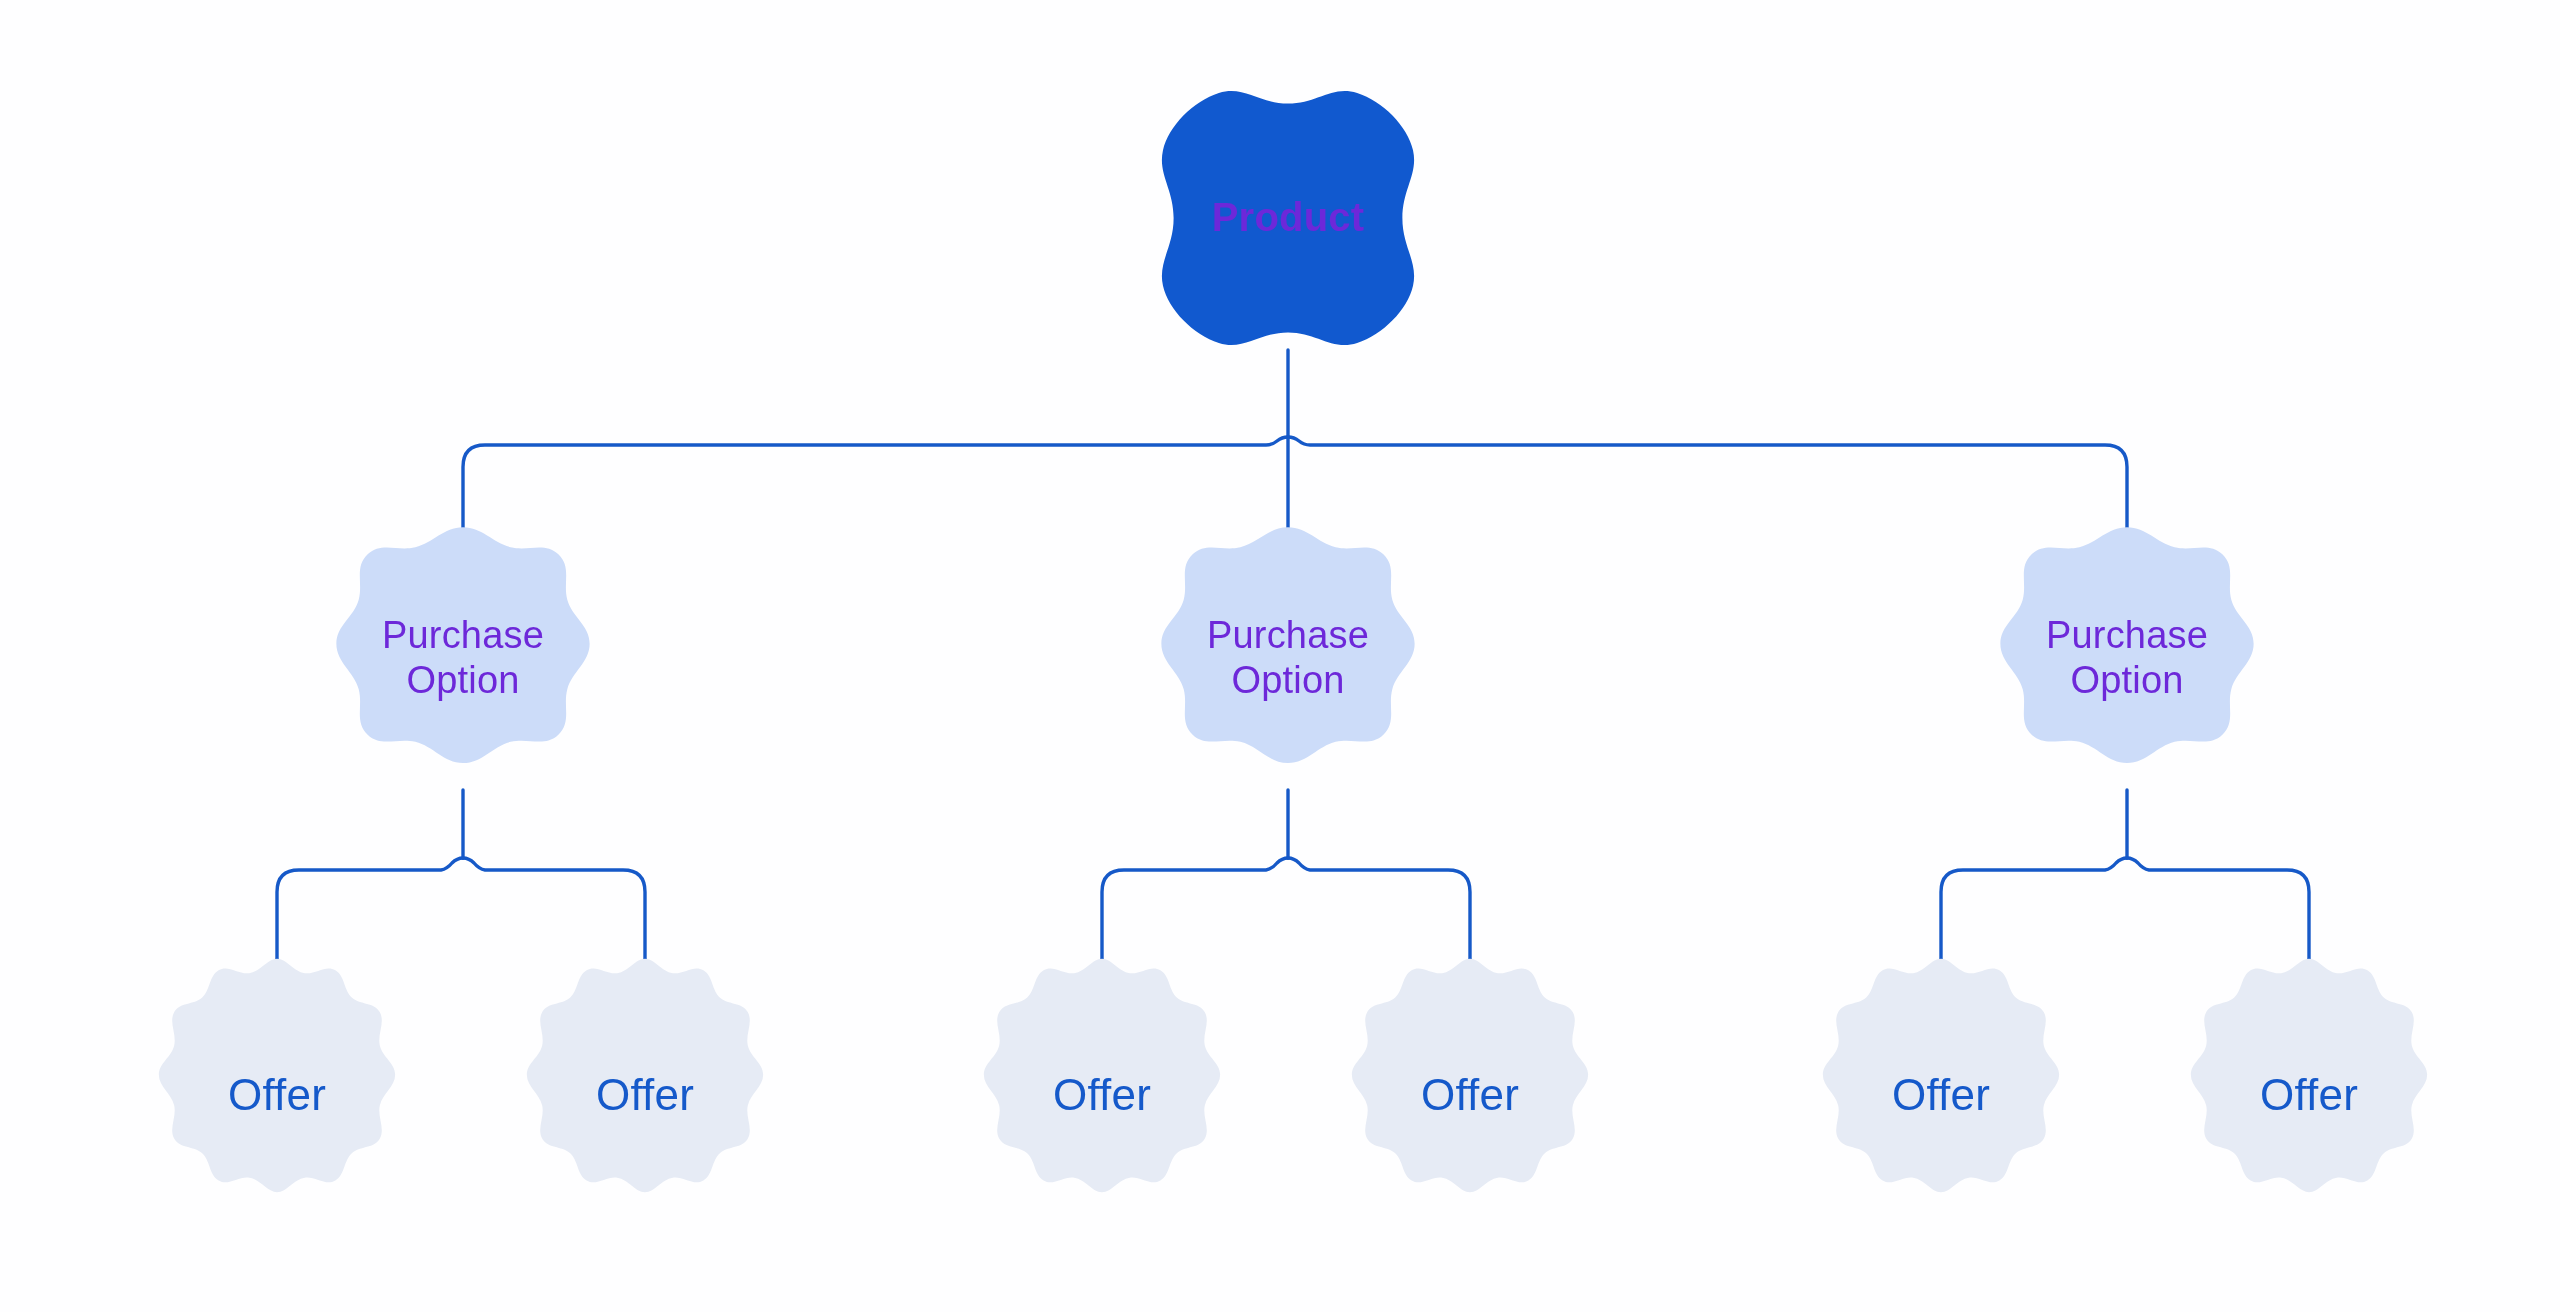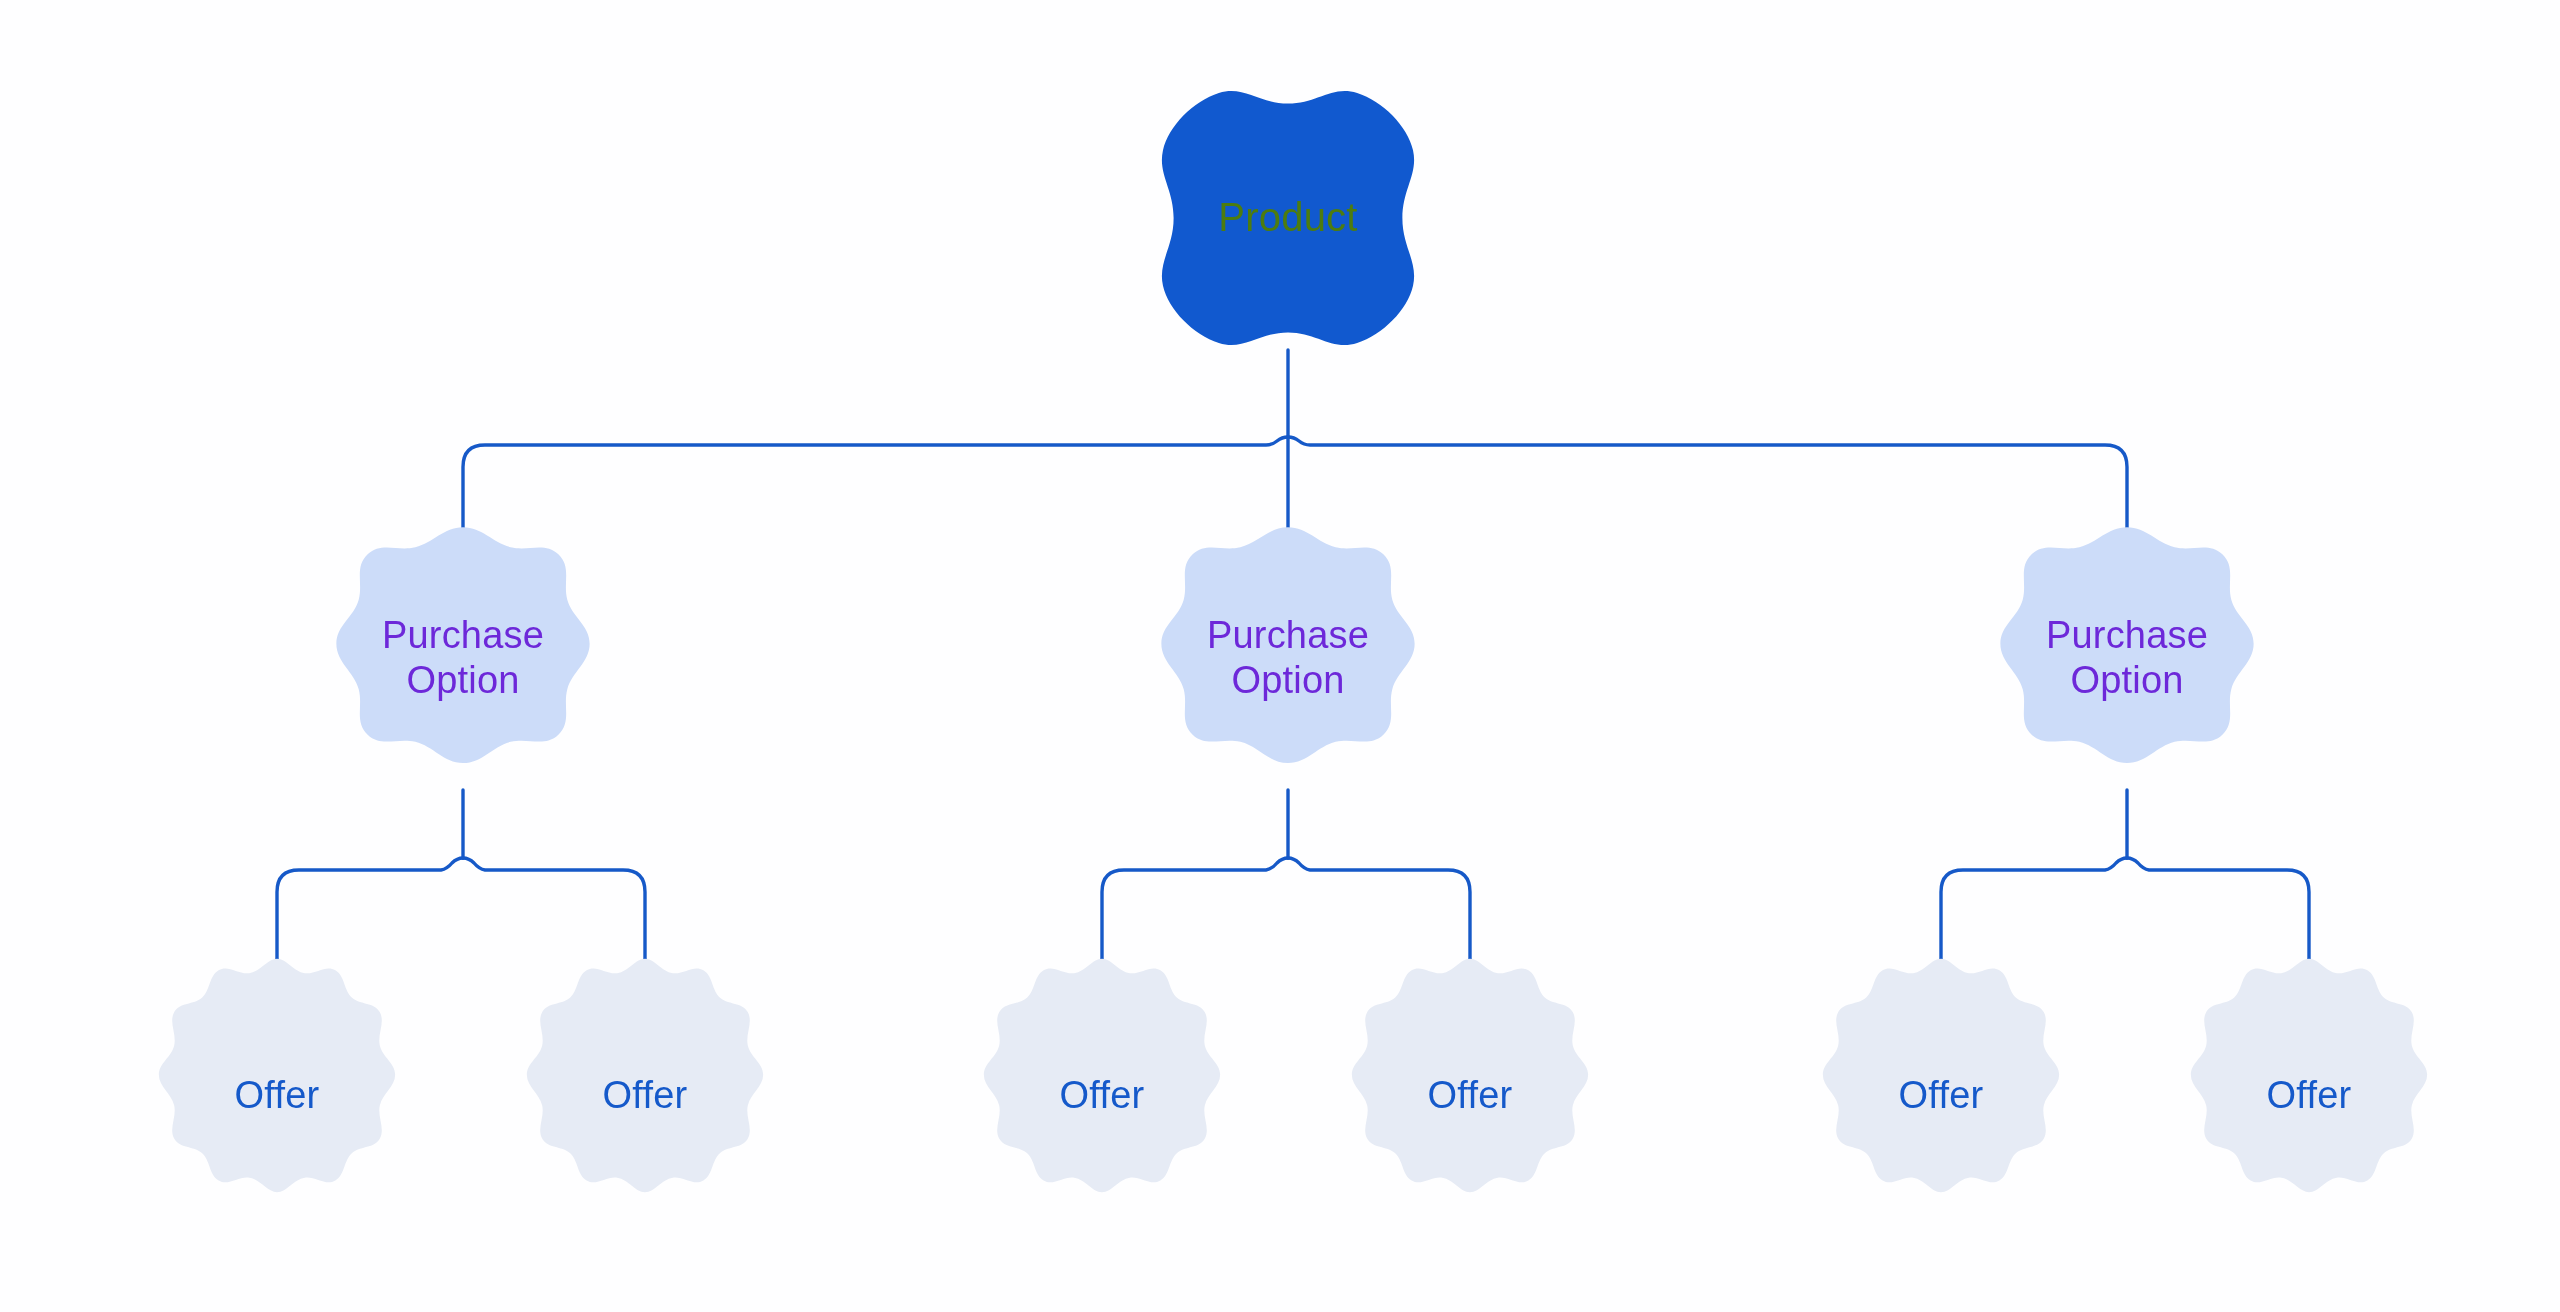--- a/index.html
+++ b/index.html
@@ -43,42 +43,42 @@
     width: 100%;
     height: 100%;
     z-index: 1;
   }
   
   .node-root {
     width: 266px;
     height: 266px;
   }
   .node-root .label {
-    color: #4d7c0f;
+    color: #6d28d9;
     font-size: 40px;
-    font-weight: 400;
+    font-weight: 700;
   }
   
   .node-option {
     width: 298px;
     height: 284px;
   }
   .node-option .label {
     color: #6d28d9;
     font-size: 38px;
     font-weight: 400;
   }
   
   .node-offer {
     width: 278px;
     height: 290px;
   }
   .node-offer .label {
     color: #1559ca;
-    font-size: 38px;
+    font-size: 44px;
     font-weight: 400;
   }
 </style>
 </head>
 <body>
 
 <div id="canvas">
 
   <svg id="edges" viewBox="0 0 2560 1312" xmlns="http://www.w3.org/2000/svg">
     <g fill="none" stroke="#1659c8" stroke-width="3.4" stroke-linecap="round" stroke-linejoin="round">

